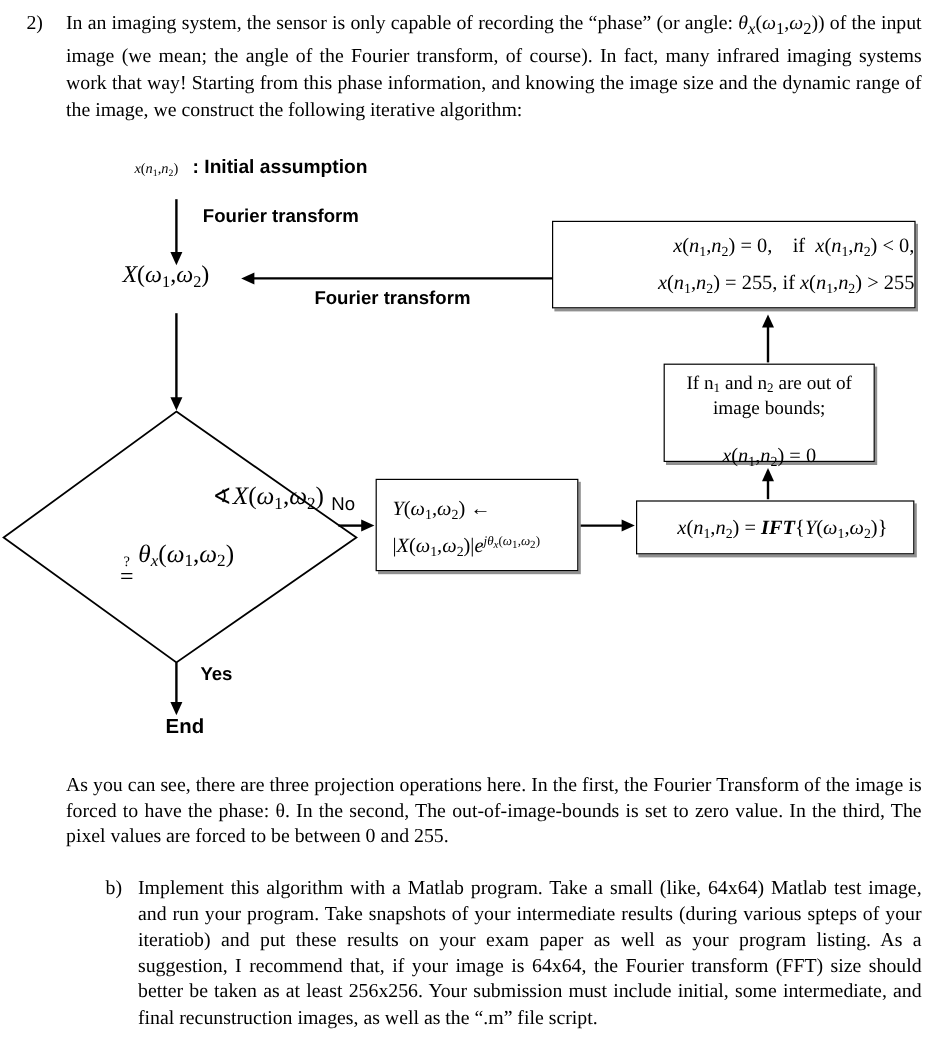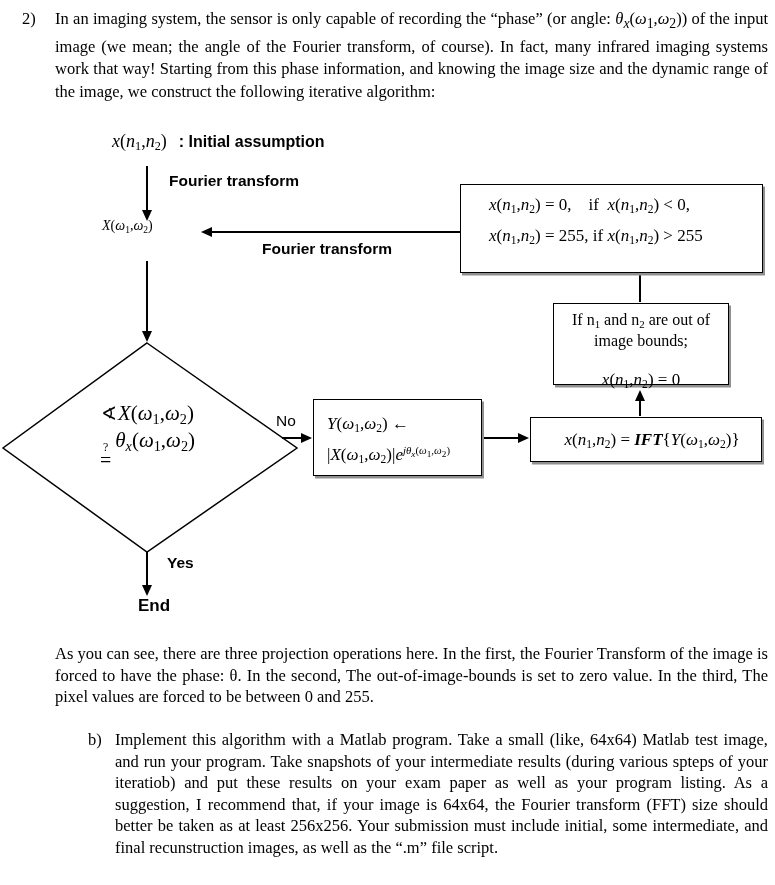--- a/index.html
+++ b/index.html
@@ -14,37 +14,37 @@
   .para .ptext { flex:1; }
   .tight { line-height:21.5px; }
   
   .fc-svg { position:absolute; left:0; top:0; z-index:1; }
   .fc-item { position:absolute; z-index:2; }
   .m { font-family:"Liberation Serif","DejaVu Serif","DejaVu Sans",serif; }
   .m sub { font-size:68%; vertical-align:-0.28em; line-height:0; }
   .m sup { font-size:64%; vertical-align:0.55em; line-height:0; }
   .m sup sub { font-size:85%; }
   .fs17 { font-size:17px; }
-  .fs18 { font-size:18px; }
-  .fs20 { font-size:14px; }
+  .fs18 { font-size:12px; }
+  .fs20 { font-size:20px; }
   .fs21 { font-size:21px; }
   .fcsans { font-family:"Liberation Sans","DejaVu Sans",sans-serif; font-weight:600; font-size:15.5px;padding-left:12px; }
   .fcbox {
     position:absolute; z-index:2; background:#ffffff;
     border:1.4px solid #000; box-shadow:2px 2.5px 0 #909090;
     box-sizing:border-box;
   }
-  .clip-box  { left:460px; top:184px; width:303px; height:89px; padding:4px 0 0 28px; line-height:31px; }
+  .clip-box  { left:460px; top:184px; width:303px; height:73px; padding:4px 0 0 28px; line-height:31px;text-align:right; }
   .y-box     { left:313px; top:399px; width:169px; height:77px; padding:8px 0 0 13px; line-height:31px; }
   .ift-box   { left:530px; top:417px; width:232px; height:45px; display:flex; align-items:center; justify-content:center;padding-left:12px; }
   .bounds-box{ left:553px; top:303px; width:176px; height:82px; text-align:center; padding-top:5px; }
   .bounds-box .bline { font-size:16px; line-height:21px; }
   .bounds-box .bmath { font-size:17px; line-height:27px;margin-top:15px; }
   .diamond-text { left:25px; top:401px; width:245px; text-align:center; }
-  .diamond-text .dline1 { margin-bottom:2px; }
+  .diamond-text .dline1 { margin-bottom:23px;text-align:right; }
   .angle { font-family:"DejaVu Sans",sans-serif; font-style:normal; font-size:19px; margin-right:1px; }
   .qeq { display:inline-flex; flex-direction:column; align-items:center; line-height:1; vertical-align:-4px; margin-right:4px; }
   .qeq .q { font-size:12px; line-height:10px; }
   .qeq .e { font-size:20px; line-height:16px; }
 </style>
 </head>
 <body>
 
 <div class="page">
 

